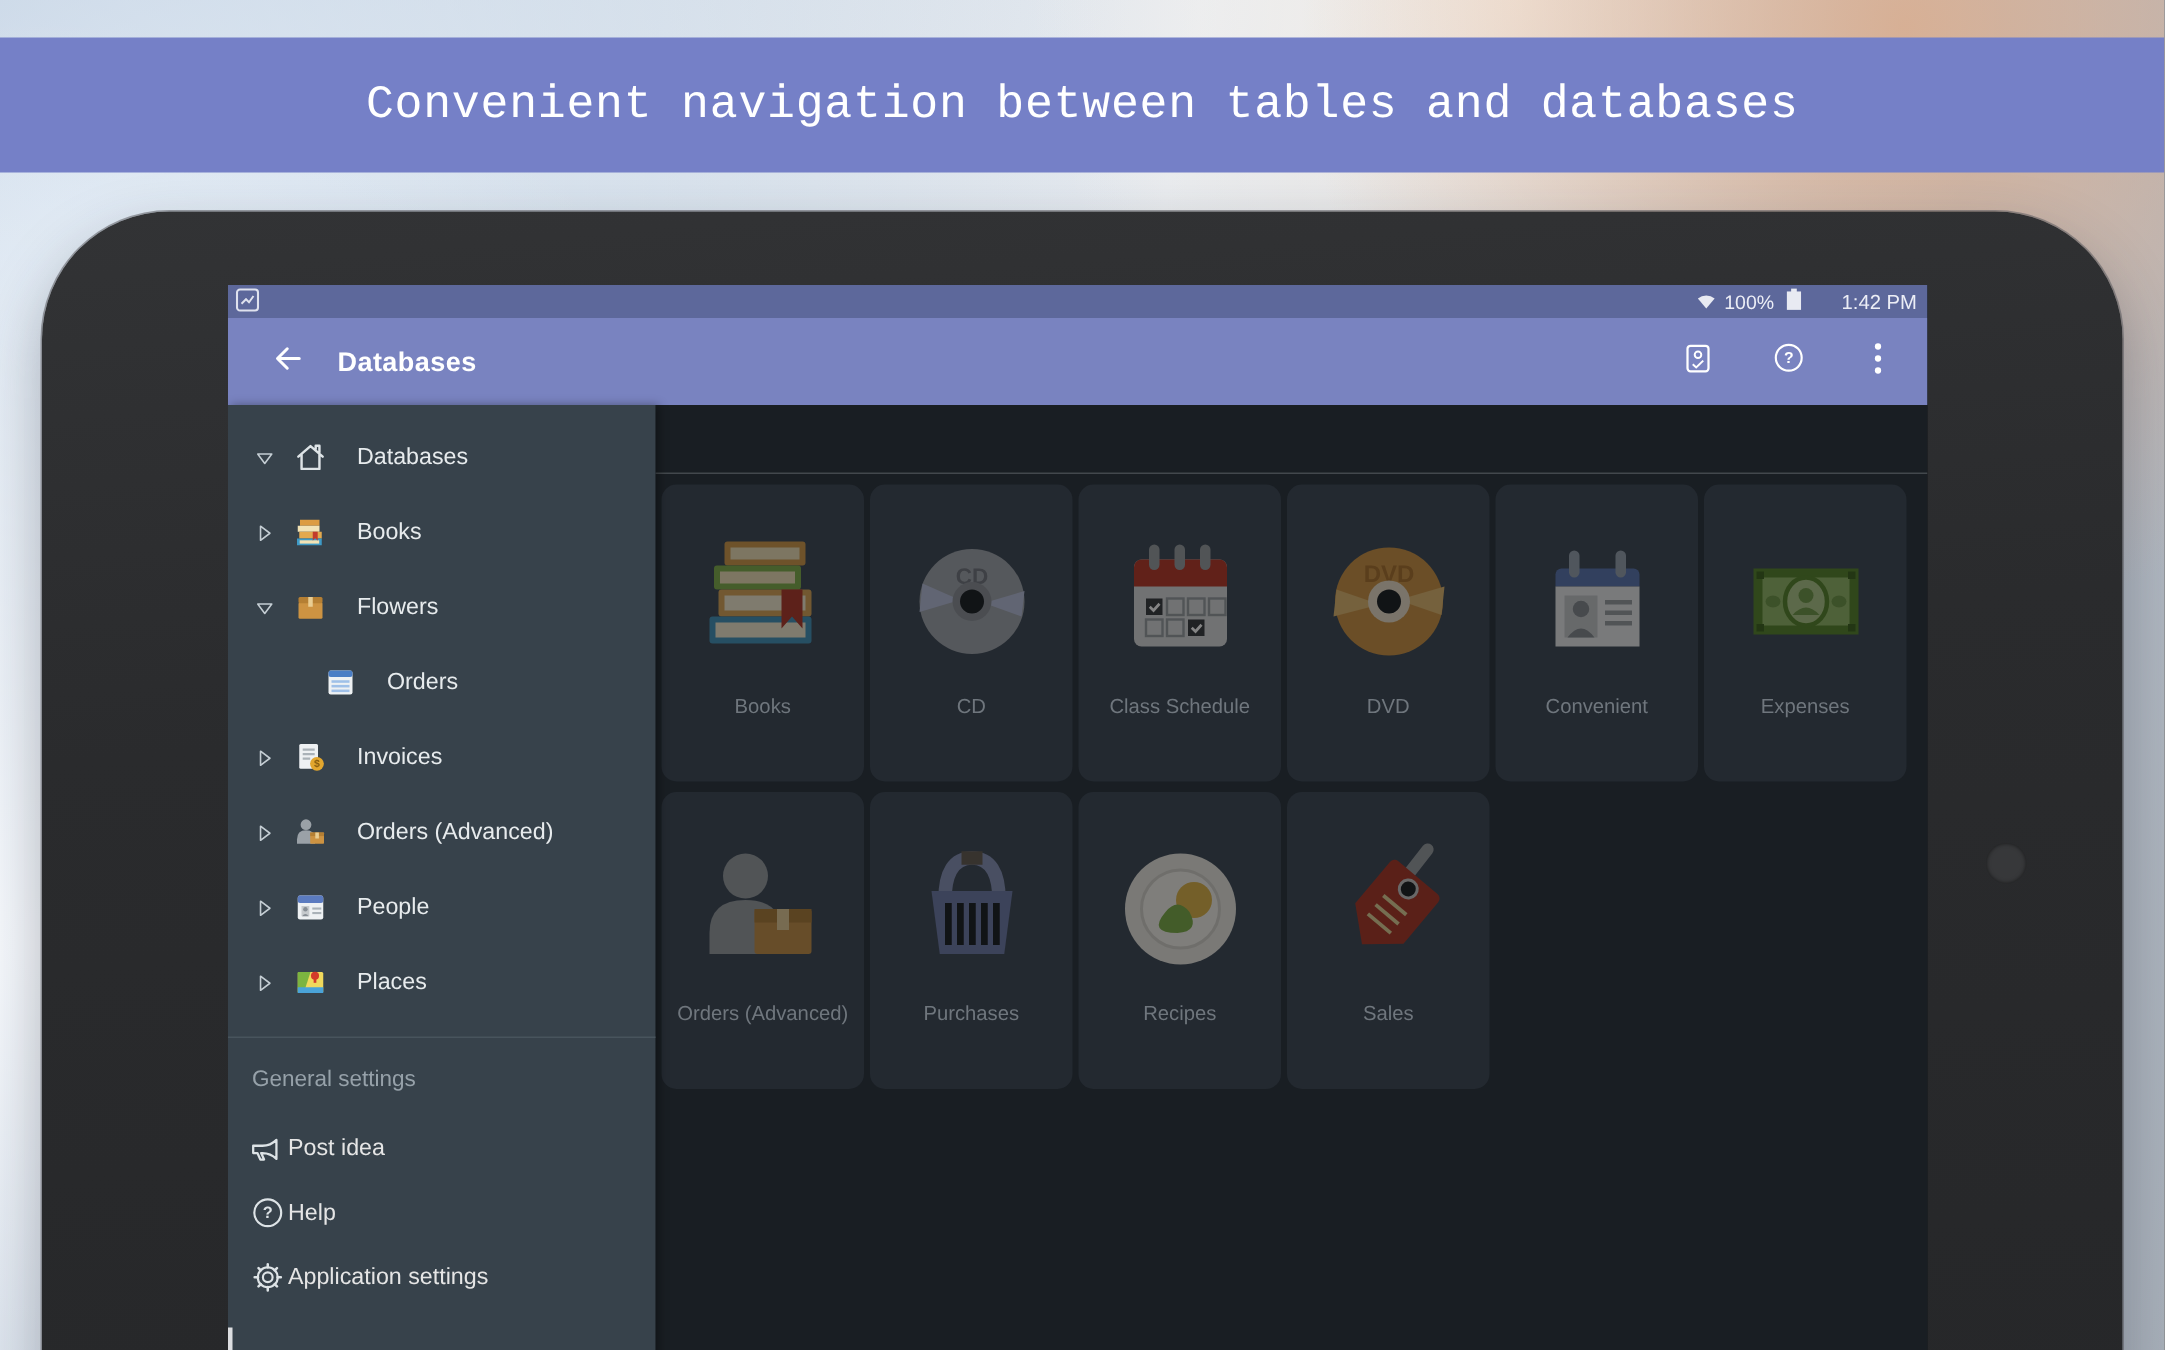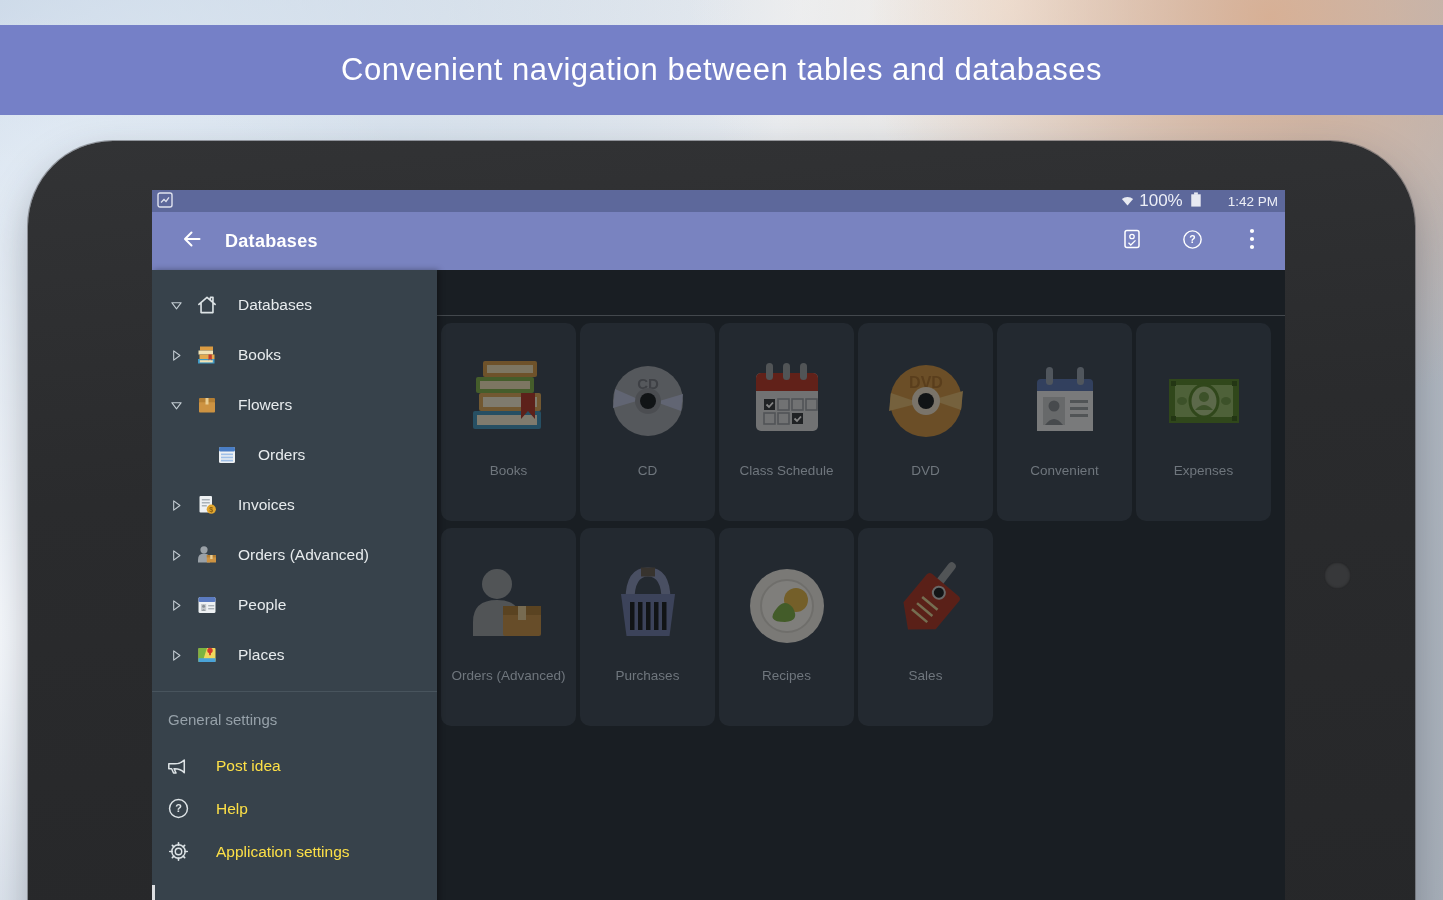--- a/index.html
+++ b/index.html
@@ -7,39 +7,39 @@
   .stage { position:relative; width:1443px; height:900px; overflow:hidden;
     background:
       radial-gradient(circle at 88% 2%, rgba(216,172,142,.9), rgba(216,172,142,0) 26%),
       radial-gradient(circle at 70% 0%, rgba(248,242,235,.95), rgba(248,242,235,0) 24%),
       radial-gradient(circle at 2% 70%, rgba(250,252,255,.95), rgba(250,252,255,0) 40%),
       radial-gradient(circle at 8% 25%, rgba(228,238,248,.9), rgba(228,238,248,0) 45%),
       linear-gradient(100deg, #b2c2d6 0%, #cfd9e4 28%, #e7ebf0 50%, #ccd1d8 72%, #a8b0ba 100%);
   }
   
   .banner { position:absolute; left:0; top:25px; width:100%; height:90px; background:#7580c7;
-    display:flex; align-items:center; justify-content:center; }
+    display:flex; align-items:center; justify-content:center;font-family:Liberation Mono, monospace; }
   .banner-title { color:#ffffff; font-size:31px; font-weight:300; letter-spacing:.5px; }
 
   
   .tablet { position:absolute; left:28px; top:141px; width:1387px; height:800px;
     background:linear-gradient(175deg,#323335 0%, #2a2b2d 40%, #262729 100%);
     border-radius:85px 85px 0 0; box-shadow:0 0 0 1px rgba(90,90,95,.55), 0 18px 40px rgba(40,45,60,.35); }
   .camera-dot { position:absolute; left:1296px; top:421px; width:27px; height:27px; border-radius:50%;
     background:#37383a; box-shadow:inset 0 0 3px rgba(0,0,0,.6); }
 
   
   .screen { position:absolute; left:124px; top:49px; width:1133px; height:751px; background:#15191d; overflow:hidden; }
 
   
   .status-bar { position:absolute; left:0; top:0; width:100%; height:22px; background:#5d689b;
     display:flex; align-items:center; color:#eceef6; font-size:13px; }
   .sb-left { display:flex; align-items:center; margin-left:5px; }
   .sb-right { margin-left:auto; display:flex; align-items:center; gap:4px; padding-right:7px; }
-  .sb-right .pct { font-size:17px; }
+  .sb-right .pct { font-size:13px; }
   .sb-right .time { font-size:13.5px; margin-left:20px; }
 
   
   .app-bar { position:absolute; left:0; top:22px; width:100%; height:58px; background:#7983c0;
     display:flex; align-items:center; }
   .back-btn { width:48px; height:48px; margin-left:16px; display:flex; align-items:center; justify-content:center; cursor:pointer; }
   .app-title { color:#ffffff; font-size:18px; font-weight:bold; margin-left:9px; letter-spacing:.3px; }
   .appbar-actions { margin-left:auto; display:flex; align-items:center; gap:20px; padding-right:13px; }
   .appbar-actions .abtn { width:40px; height:40px; display:flex; align-items:center; justify-content:center; cursor:pointer; }
 
@@ -51,21 +51,21 @@
   .tree-row .arrow { width:24px; margin-left:12px; display:flex; align-items:center; justify-content:center; }
   .tree-row.level-1 { padding-left:20px; }
   .tree-row.level-1 .arrow { visibility:hidden; }
   .t-icon { width:26px; height:26px; margin-left:6px; display:flex; align-items:center; justify-content:center; }
   .tree-label { color:#e7ebed; font-size:15.5px; margin-left:18px; }
   .side-divider { height:1px; background:#48545d; margin-top:11px; }
   .section-header { color:#96a1a9; font-size:15px; margin:18px 0 0 16px; height:20px; line-height:20px; }
   .settings-list { margin-top:14px; }
   .setting-row { height:43px; display:flex; align-items:center; cursor:pointer; }
   .s-icon { width:28px; height:28px; margin-left:12px; display:flex; align-items:center; justify-content:center; }
-  .setting-label { color:#fde047; font-size:15.5px; margin-left:24px; }
+  .setting-label { color:#e5e5e5; font-size:15.5px; }
   .side-scrollbar { position:absolute; left:0; bottom:0; width:3px; height:56px; background:#eef0f2; opacity:.9; }
 
   
   .content { position:absolute; left:285px; top:80px; width:848px; height:671px; background:#191e23; }
   .content-divider { position:absolute; left:0; top:45px; width:100%; height:1px; background:#43484d; }
   .tile-grid { position:absolute; left:0; top:46px; width:100%; padding:7px 0 0 4px;
     display:flex; flex-wrap:wrap; column-gap:4px; row-gap:7px; }
   .tile { width:135px; height:198px; background:#232930; border-radius:10px; cursor:pointer;
     display:flex; flex-direction:column; align-items:center; }
   .tile-icon { margin-top:30px; width:96px; height:96px; filter:brightness(.52) saturate(.85); }

